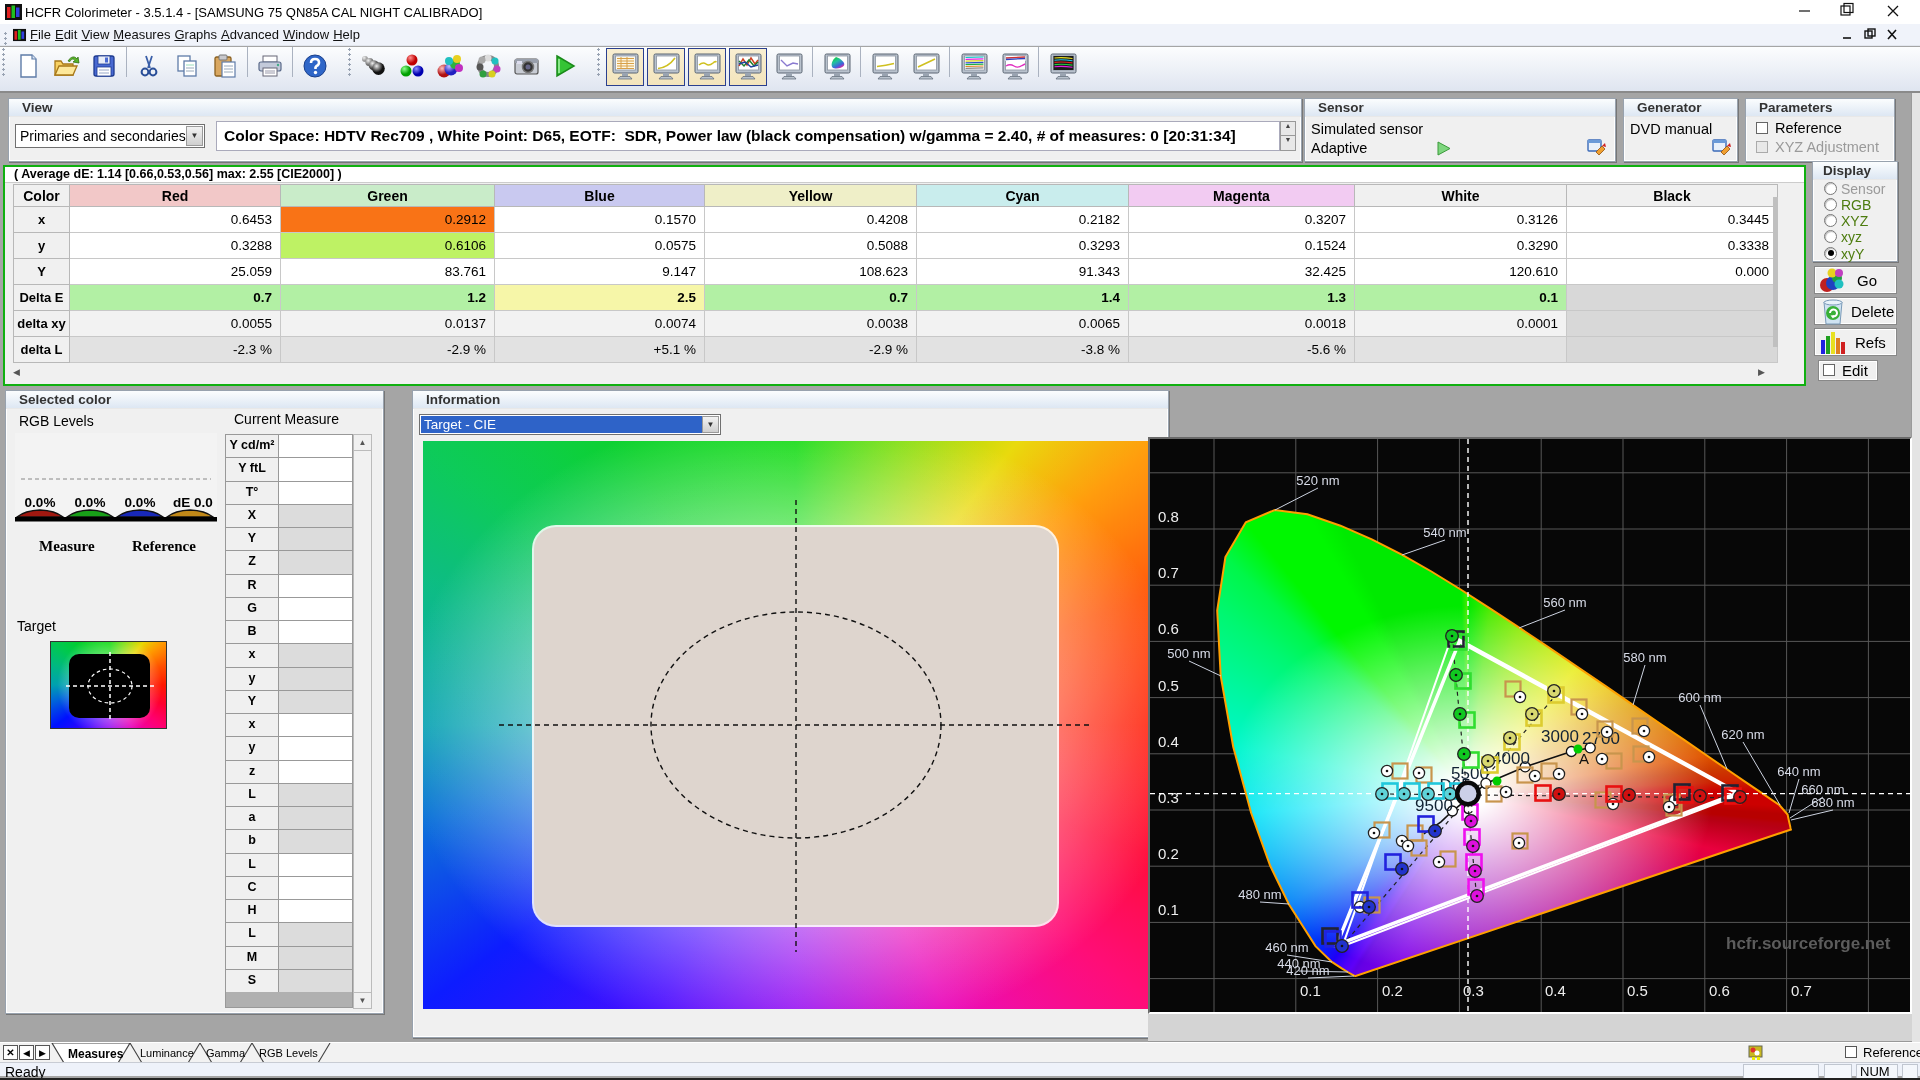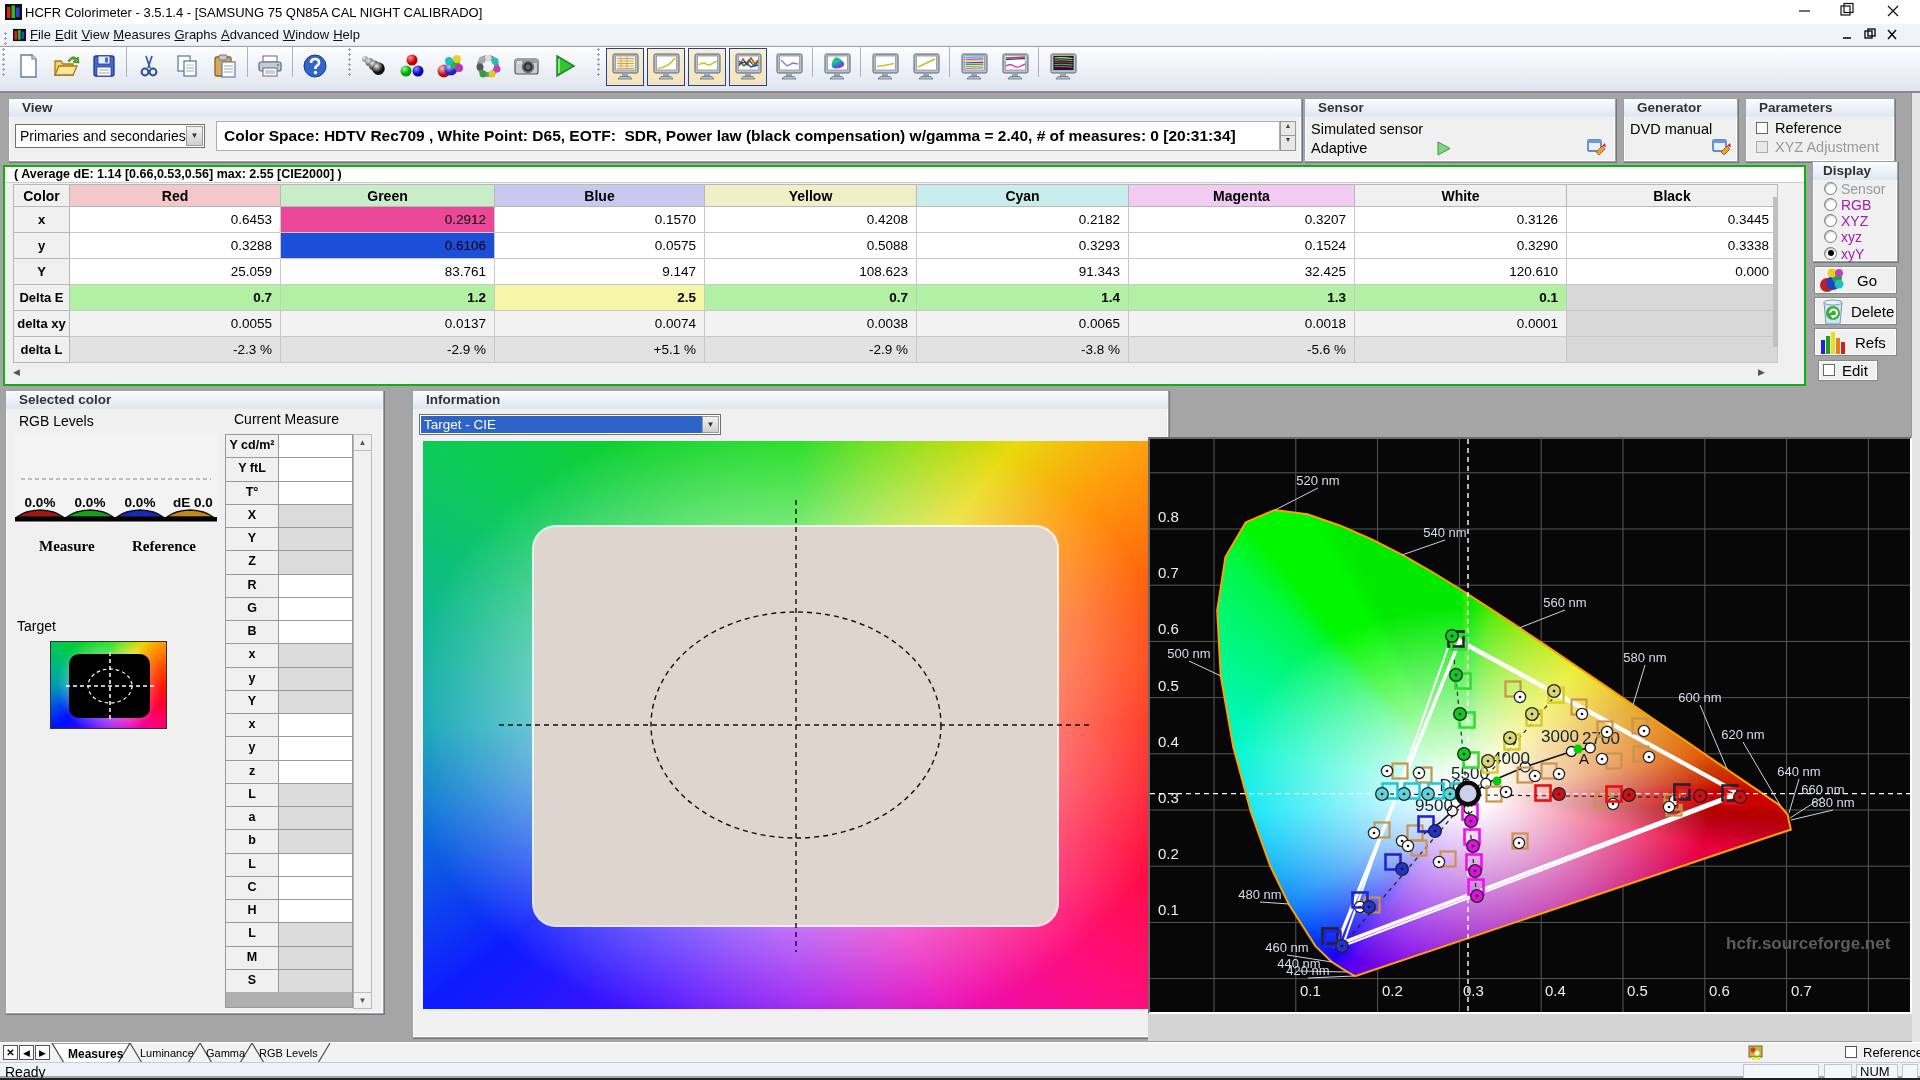--- a/index.html
+++ b/index.html
@@ -18,21 +18,21 @@
   padding:1px 0 0 13px; border-bottom:1px solid #e8e8e8; }
 .combo { position:absolute; background:#fff; border:1px solid #707070; font-size:14px; }
 .combo .cb { position:absolute; right:1px; top:1px; bottom:1px; width:17px; background:linear-gradient(#f2f2f2,#cfcfcf); border:1px solid #9a9a9a; font-size:8px; text-align:center; color:#333; }
 #mtable { border-collapse:collapse; table-layout:fixed;margin-left:6px; }
 #mtable th { border:1px solid #b8b8b8; font-size:14px; height:22px; font-weight:bold; color:#000; }
 #mtable td { border:1px solid #c8c8c8; font-size:13.5px; height:26px; text-align:right; padding-right:8px; color:#000; background:#fff; }
 #mtable td.rh { background:#f0f0f0; font-weight:bold; text-align:center; padding-right:0; font-size:13px; border:1px solid #b8b8b8; }
 .cmrow { display:flex; height:23.25px; }
 .cmlab { width:54px; background:#f0f0f0; border:1px solid #999; border-top:none; font-weight:bold; font-size:12.5px; text-align:center; padding-top:3px; }
 .cmval { width:74px; border:1px solid #999; border-top:none; border-left:none; }
-.radio { position:relative; display:block; height:15.8px; margin:0.5px 0 0 11px; font-size:14px; color:#a21caf; padding-left:17px; }
+.radio { position:relative; display:block; height:15.8px; margin:0.5px 0 0 11px; font-size:14px; color:#4d7c0f; padding-left:17px; }
 .radio:before { content:''; position:absolute; left:0; top:1px; width:11px; height:11px; border-radius:50%;
   background:#fff; border:1px solid #777; box-shadow:inset 1px 1px 1px #bbb; }
 .rbtn { position:absolute; left:1814px; width:83px; height:28px; background:#f0f0f0; border:1px solid #888;
   box-shadow:inset 0 0 0 1px #fff; font-size:15px; }
 .mon { width:38px !important; margin:1px 1.5px !important; }
 #rsel:after { content:""; position:absolute; left:3.5px; top:4.5px; width:6px; height:6px; border-radius:50%; background:#000; }
 </style></head>
 <body>
 
 <div class="abs" id="titlebar">
@@ -349,32 +349,32 @@
               <th style="background:#c9c9f0;width:210px">Blue</th>
               <th style="background:#efefc8;width:212px">Yellow</th>
               <th style="background:#c9eded;width:212px">Cyan</th>
               <th style="background:#f2cbf2;width:226px">Magenta</th>
               <th style="background:#f0f0f0;width:212px">White</th>
               <th style="background:#f0f0f0;width:211px">Black</th>
             </tr>
             <tr>
               <td class="rh">x</td>
               <td style="background:#fff;">0.6453</td>
-              <td style="background:#ec4899;">0.2912</td>
+              <td style="background:#f97316;">0.2912</td>
               <td style="background:#fff;">0.1570</td>
               <td style="background:#fff;">0.4208</td>
               <td style="background:#fff;">0.2182</td>
               <td style="background:#fff;">0.3207</td>
               <td style="background:#fff;">0.3126</td>
               <td style="background:#fff;">0.3445</td>
             </tr>
             <tr>
               <td class="rh">y</td>
               <td style="background:#fff;">0.3288</td>
-              <td style="background:#1d4ed8;">0.6106</td>
+              <td style="background:#bef264;">0.6106</td>
               <td style="background:#fff;">0.0575</td>
               <td style="background:#fff;">0.5088</td>
               <td style="background:#fff;">0.3293</td>
               <td style="background:#fff;">0.1524</td>
               <td style="background:#fff;">0.3290</td>
               <td style="background:#fff;">0.3338</td>
             </tr>
             <tr>
               <td class="rh">Y</td>
               <td style="background:#fff;">25.059</td>

